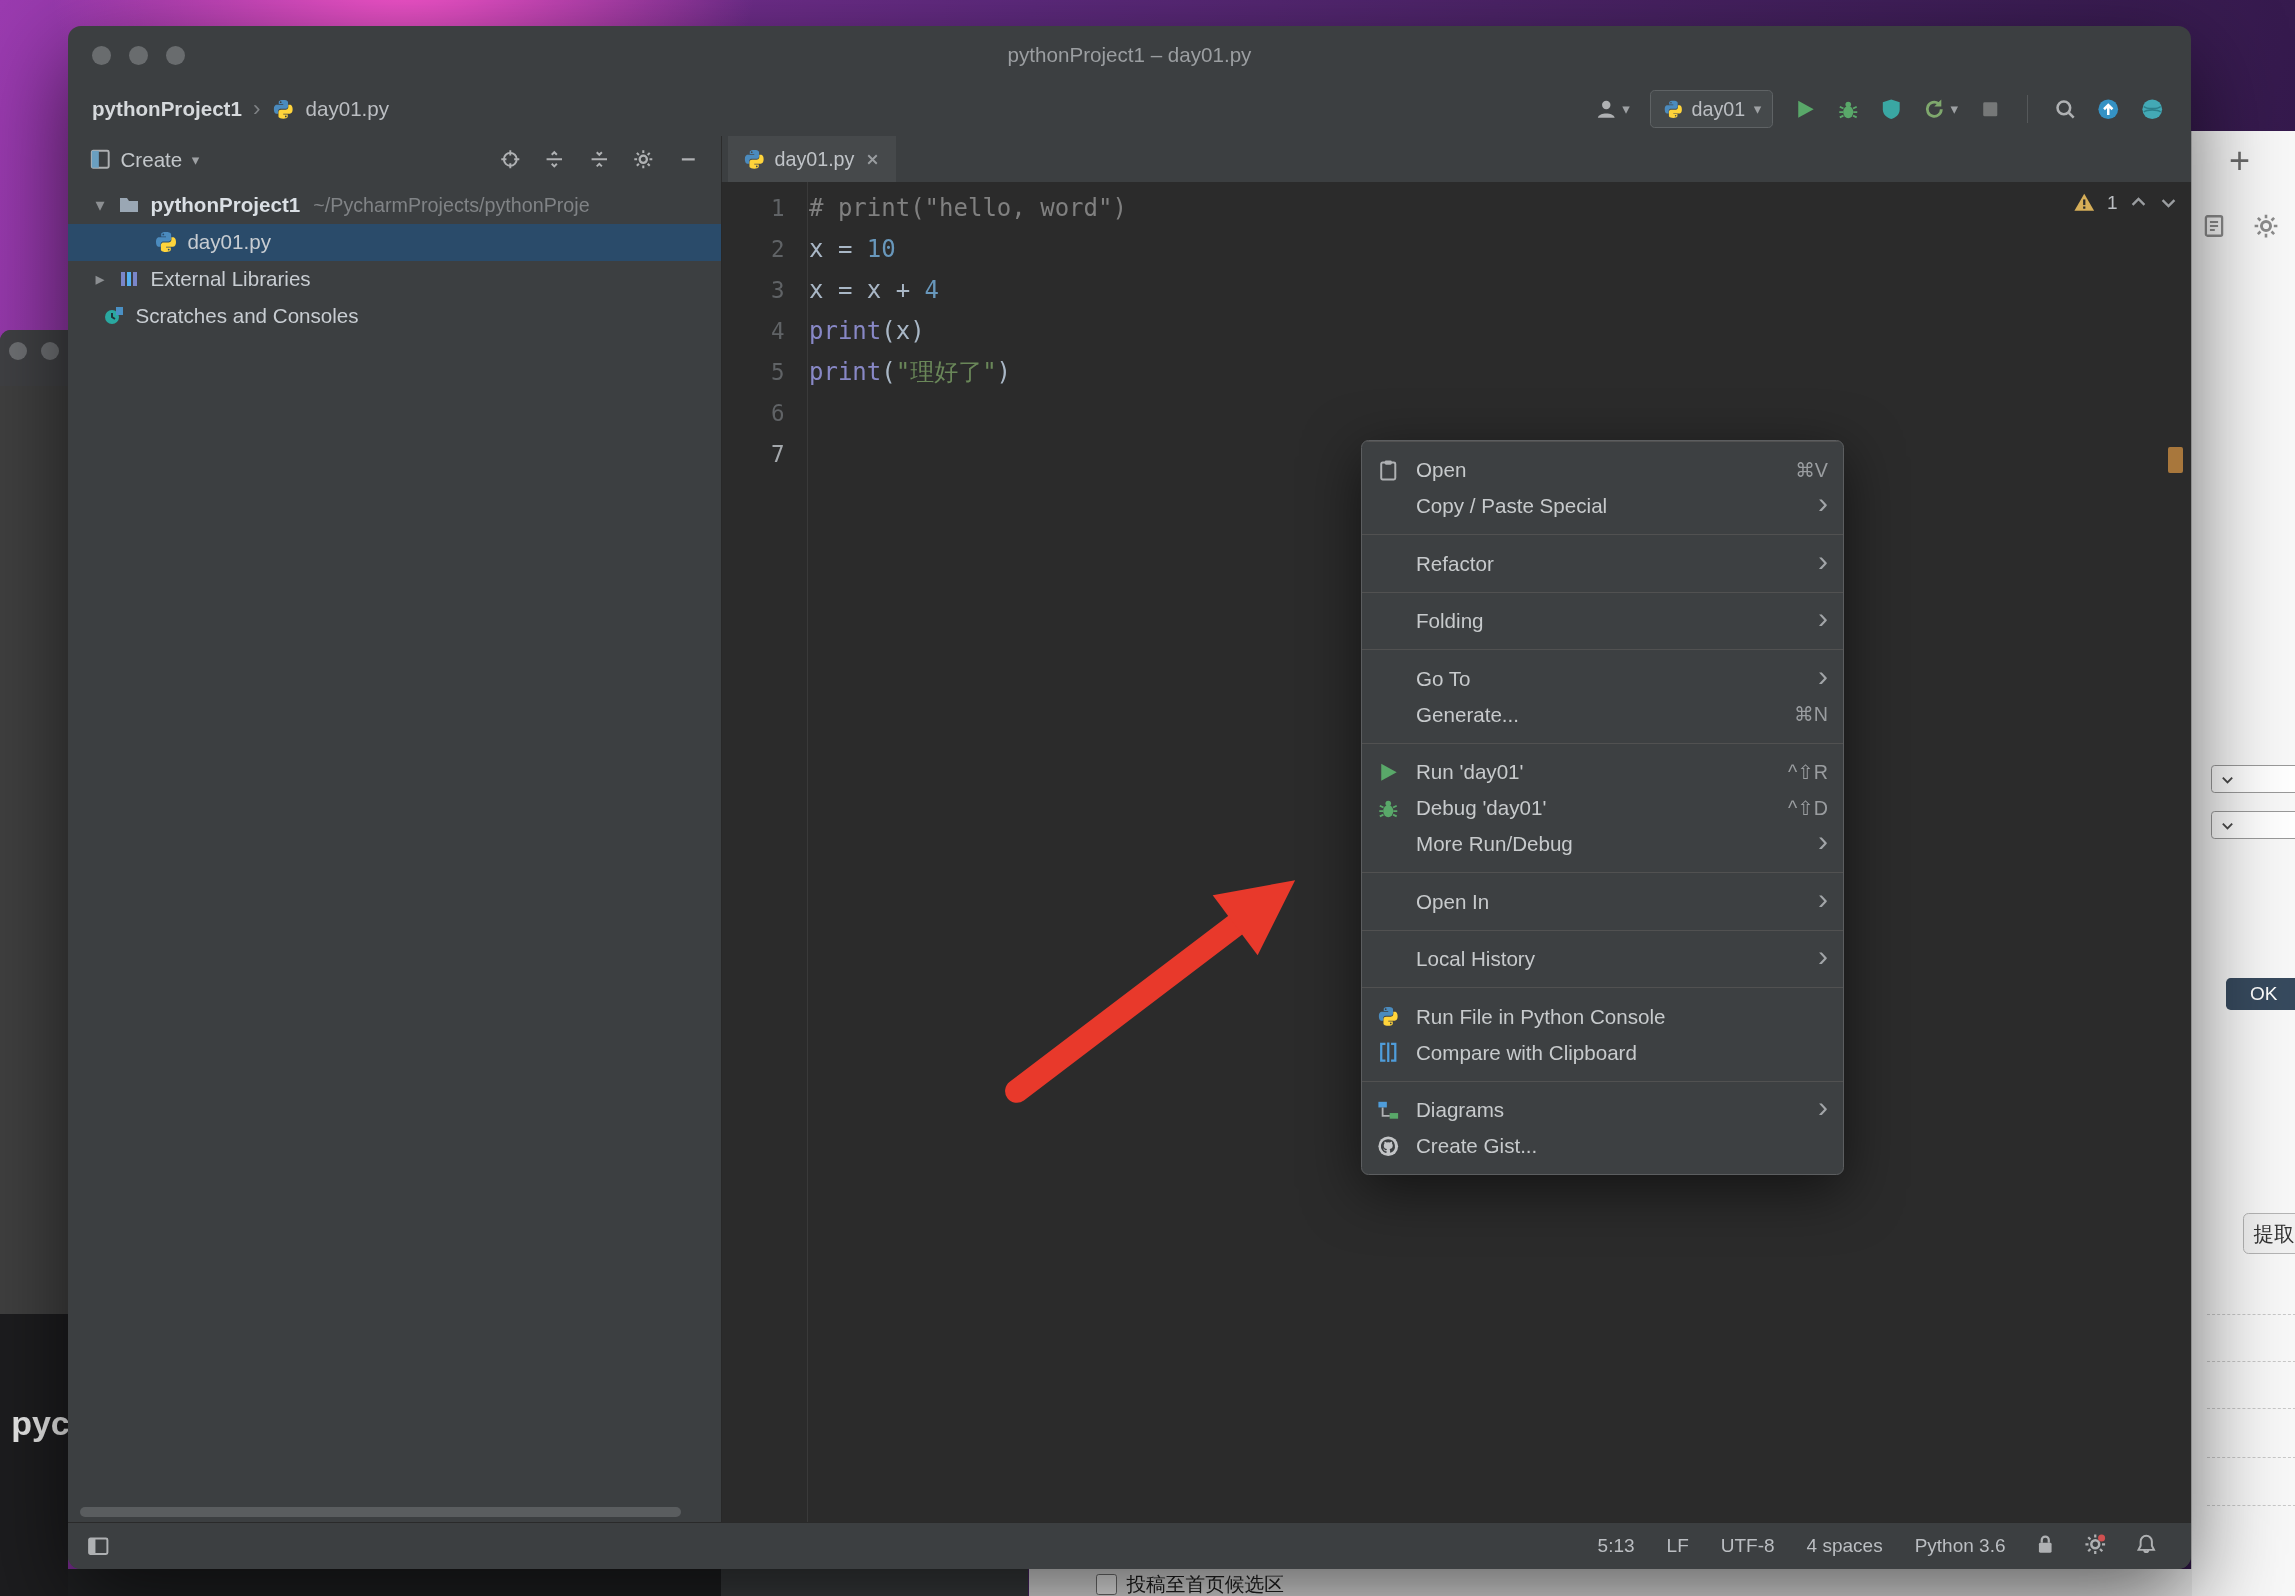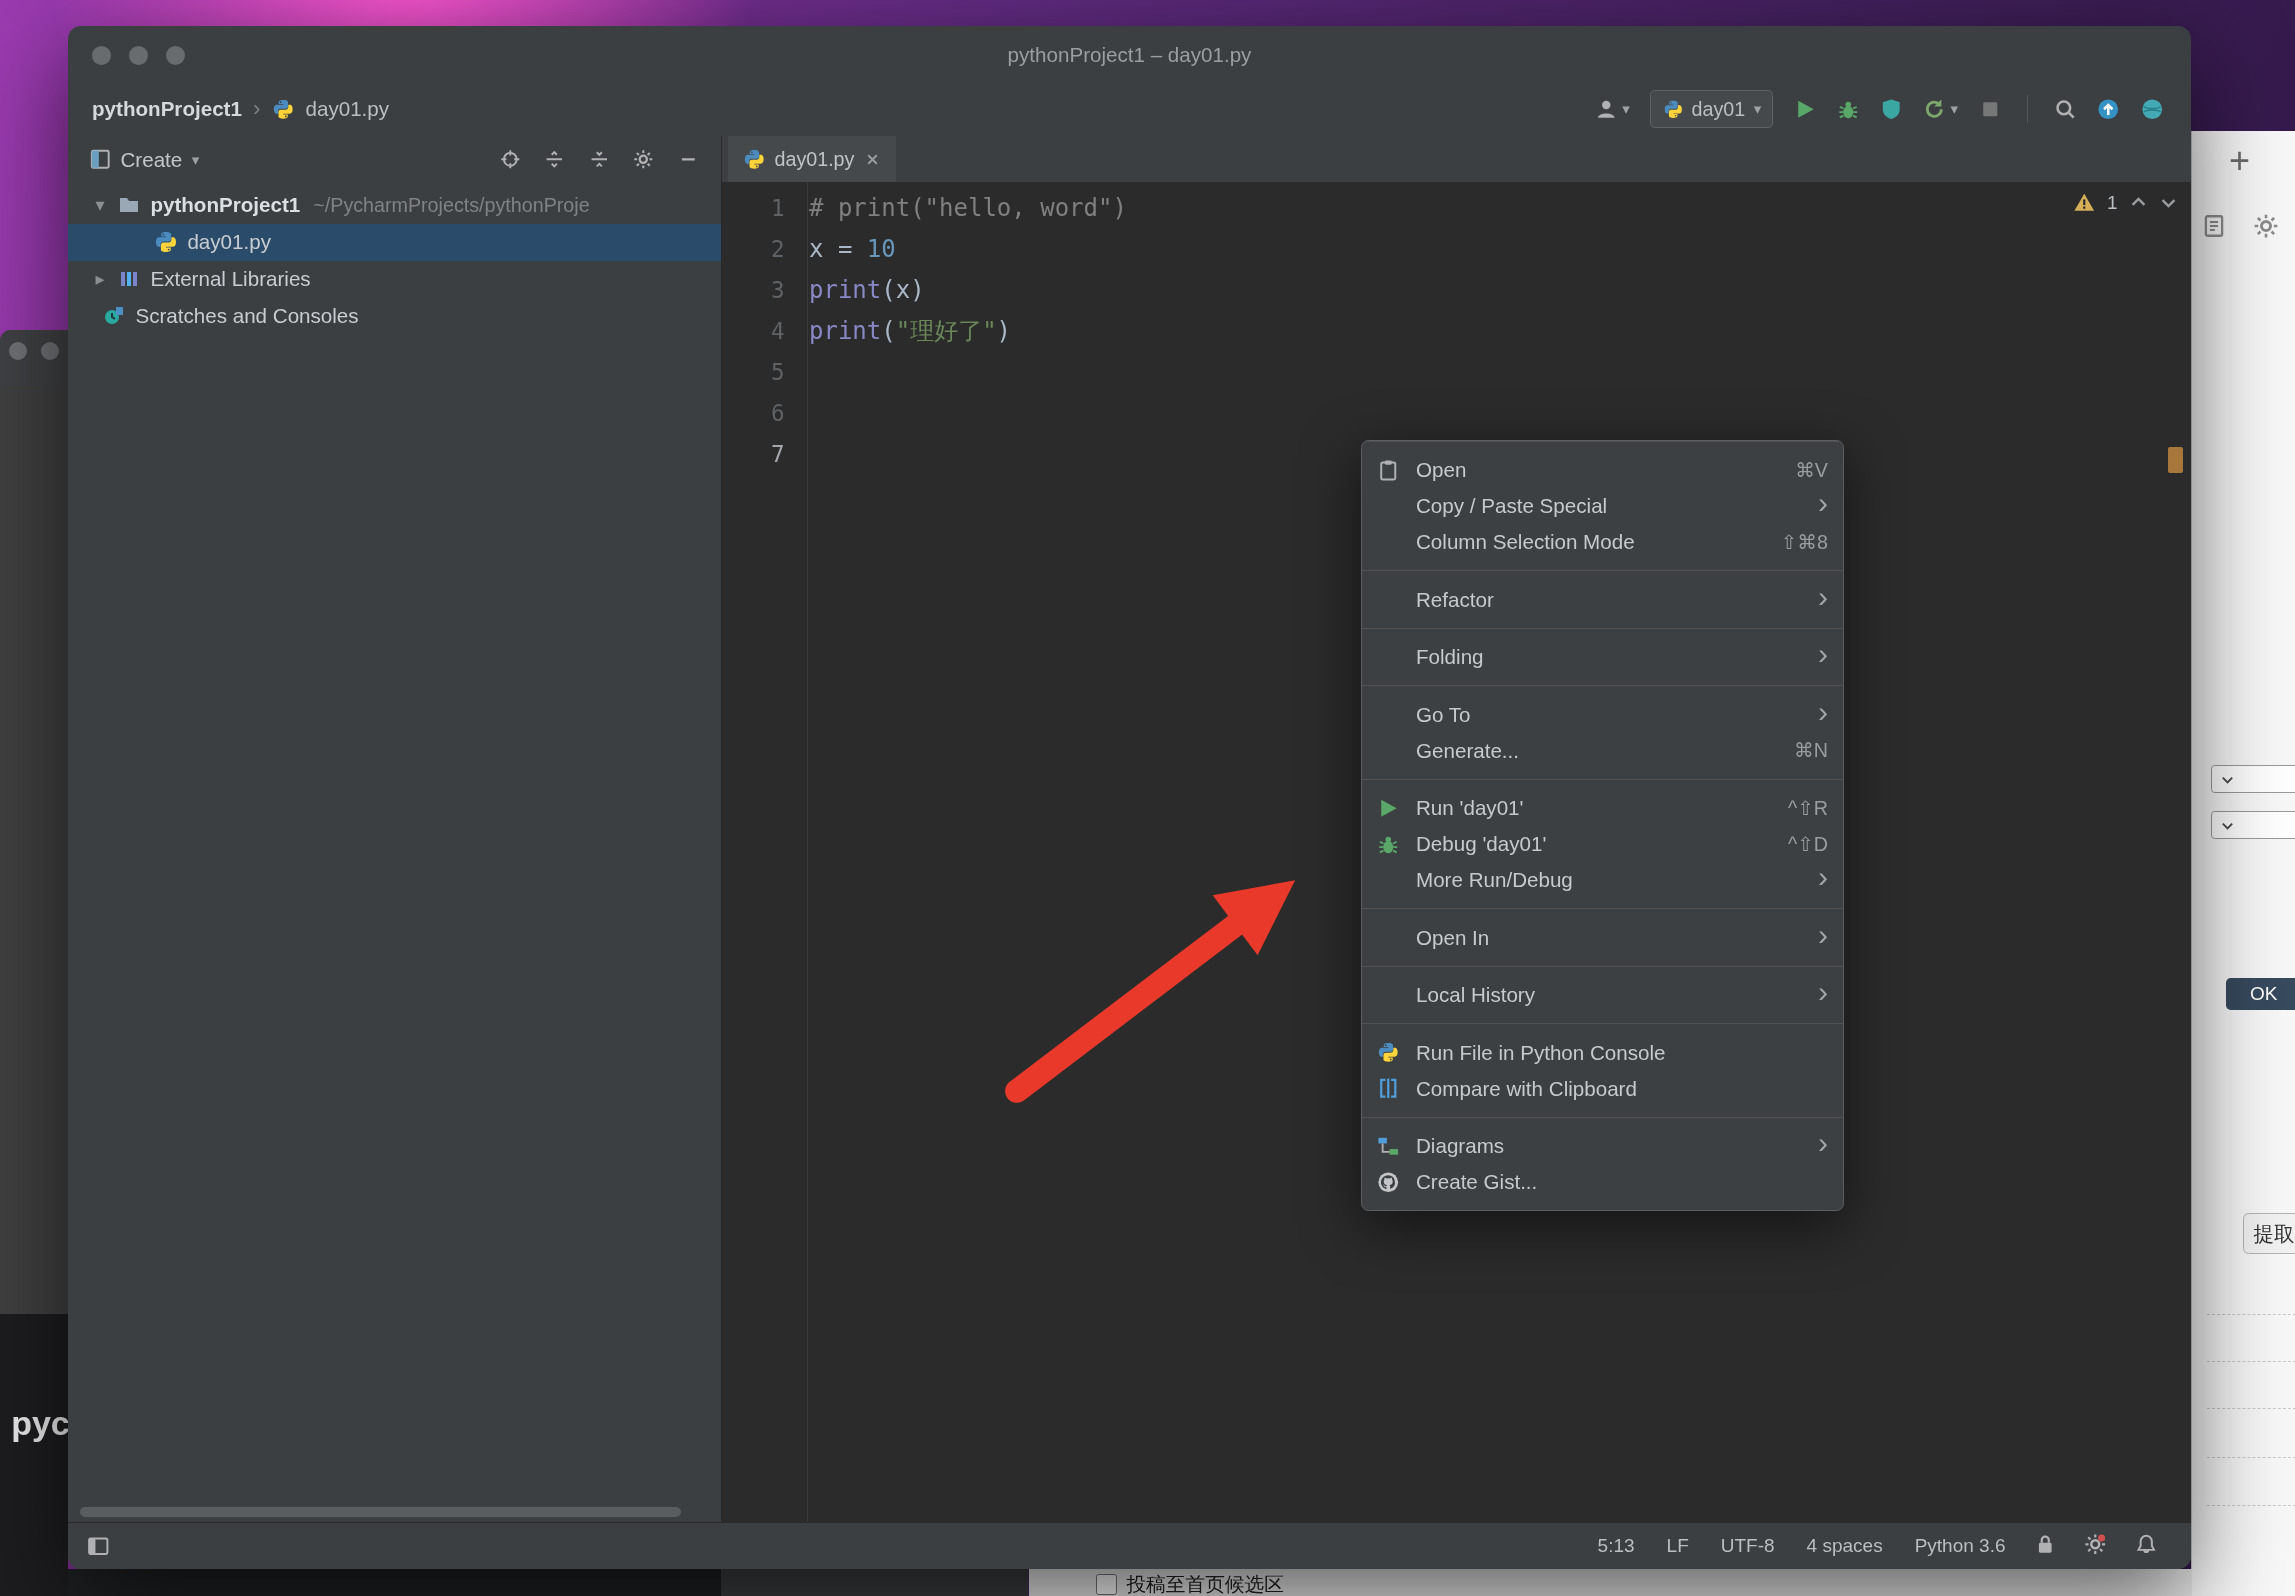--- a/index.html
+++ b/index.html
@@ -396,20 +396,21 @@
         <div class="ln">2</div>
         <div class="ln">3</div>
         <div class="ln">4</div>
         <div class="ln">5</div>
         <div class="ln">6</div>
         <div class="ln cur">7</div>
       </div>
     <div class="code" id="code-lines">
         <div class="code-line"><span class="tok-comment"># print("hello, word")</span></div>
         <div class="code-line"><span class="tok-plain">x = </span><span class="tok-number">10</span></div>
+        <div class="code-line"><span class="tok-plain">x = x + </span><span class="tok-number">4</span></div>
         <div class="code-line"><span class="tok-builtin">print</span><span class="tok-plain">(x)</span></div>
         <div class="code-line"><span class="tok-builtin">print</span><span class="tok-plain">(</span><span class="tok-string">"理好了"</span><span class="tok-plain">)</span></div>
         <div class="code-line">&nbsp;</div>
         <div class="code-line">&nbsp;</div>
       </div>
     <div class="warn-widget">
       <span class="icon" id="warn-icon">
           <svg viewBox="0 0 16 16">
             <path fill="#d6ae58" d="M8 2l7 12H1z"></path>
             <rect x="7.2" y="6" width="1.6" height="4" fill="#2b2b2b"></rect>
@@ -483,25 +484,20 @@
           </span>
         </span>
         <span class="mi-label">Open</span>
         <span class="mi-right shortcut">⌘V</span>
       </div>
       <div class="menu-item">
         <span class="mi-icon"></span>
         <span class="mi-label">Copy / Paste Special</span>
         <span class="mi-right subarrow">›</span>
       </div>
-      <div class="menu-item">
-        <span class="mi-icon"></span>
-        <span class="mi-label">Column Selection Mode</span>
-        <span class="mi-right shortcut">⇧⌘8</span>
-      </div>
     </div>
     <div class="menu-sep"></div>
     <div class="menu-group">
       <div class="menu-item">
         <span class="mi-icon"></span>
         <span class="mi-label">Refactor</span>
         <span class="mi-right subarrow">›</span>
       </div>
     </div>
     <div class="menu-sep"></div>

